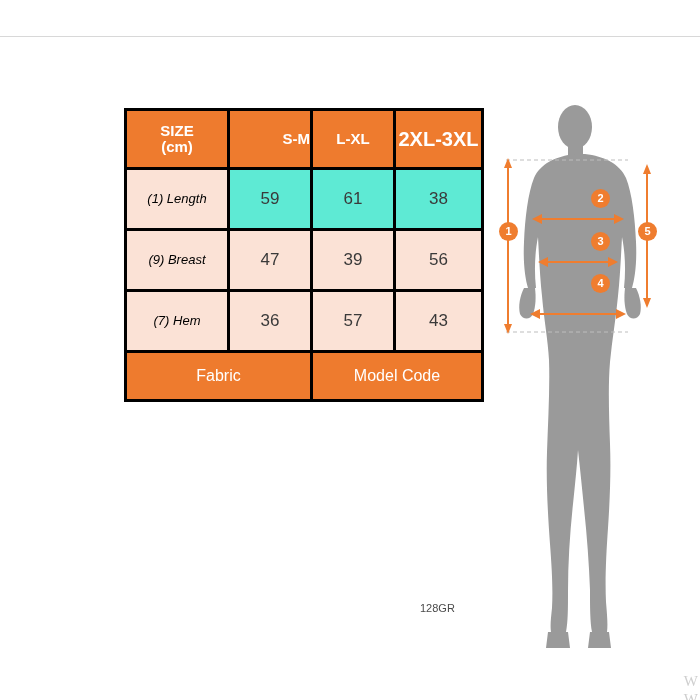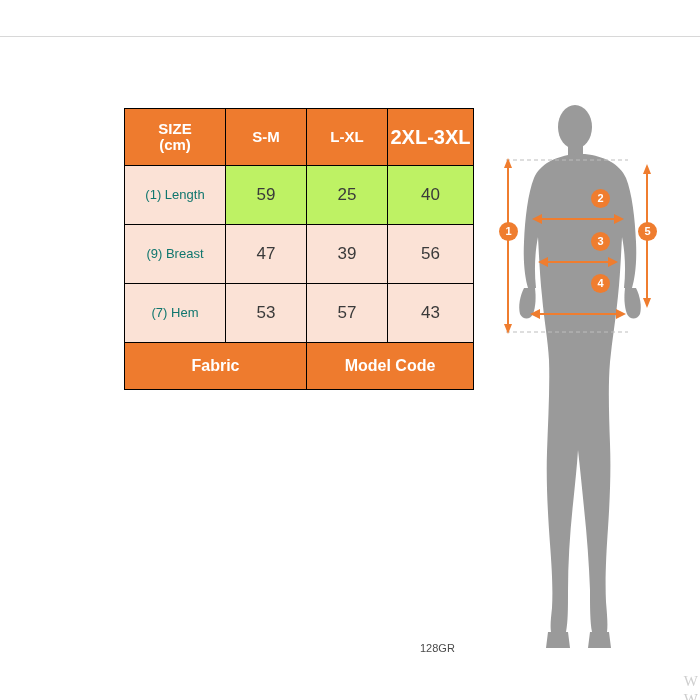--- a/index.html
+++ b/index.html
@@ -33,68 +33,68 @@
   
   .size-table {
     position: absolute;
     left: 124px;
     top: 71px;
     width: 345px;
     border-collapse: collapse;
     table-layout: fixed;
   }
   .size-table td, .size-table th {
-    border: 1px solid #000000;
+    border: 3px solid #000000;
     padding: 0;
     text-align: center;
     vertical-align: middle;
   }
   .hdr {
     background: #ee7b2e;
     color: #ffffff;
     font-weight: bold;
     font-size: 15px;
     height: 56px;
     line-height: 1.1;
   }
   .hdr.small { font-size: 20px; }
   .rowlabel {
     background: #fbe2d6;
-    color: #0f766e;
+    color: #000000;
     font-size: 13px;
     height: 58px;
     line-height: 1.2;
+    font-style: italic;
   }
   .val {
-    background: #bef264;
+    background: #5eead4;
     color: #3a3a3a;
     font-size: 17px;
     height: 58px;
   }
   .val.alt { background: #fbe2d6; }
   .fabric-hdr {
     background: #ee7b2e;
     color: #ffffff;
-    font-weight: bold;
+    font-weight: normal;
     font-size: 16px;
     height: 46px;
   }
   .fabric-val {
     background: #fbe2d6;
     color: #3a3a3a;
     font-size: 17px;
     height: 50px;
   }
   .code-note {
     position: absolute;
     left: 420px;
     top: 565px;
     font-size: 11px;
     color: #4a4a4a;
-    margin-top: 40px;
   }
 
   
   .figure-wrap {
     position: absolute;
     left: 478px;
     top: 55px;
     width: 222px;
     height: 570px;
   }
@@ -129,43 +129,43 @@
 
 <div class="page">
 
   <table class="size-table">
     <tbody>
         <tr>
       <td class="hdr" style="width:100px;">
         <div>SIZE</div>
         <div>(cm)</div>
       </td>
-      <td class="hdr" style="width:80px;">S-M</td>
+      <td class="hdr" style="width:80px;text-align:right;">S-M</td>
       <td class="hdr" style="width:80px;">L-XL</td>
       <td class="hdr small" style="width:85px;">2XL-3XL</td>
     </tr>
 
     <tr>
       <td class="rowlabel">(1) Length</td>
       <td class="val">59</td>
-      <td class="val">25</td>
-      <td class="val">40</td>
+      <td class="val">61</td>
+      <td class="val">38</td>
     </tr>
 
     <tr>
       <td class="rowlabel">(9) Breast</td>
       <td class="val alt">47</td>
       <td class="val alt">39</td>
       <td class="val alt">56</td>
     </tr>
 
 
     <tr>
       <td class="rowlabel">(7) Hem</td>
-      <td class="val alt">53</td>
+      <td class="val alt">36</td>
       <td class="val alt">57</td>
       <td class="val alt">43</td>
     </tr>
 
 
     <tr>
       <td class="fabric-hdr" colspan="2">Fabric</td>
       <td class="fabric-hdr" colspan="2">Model Code</td>
     </tr>
 

